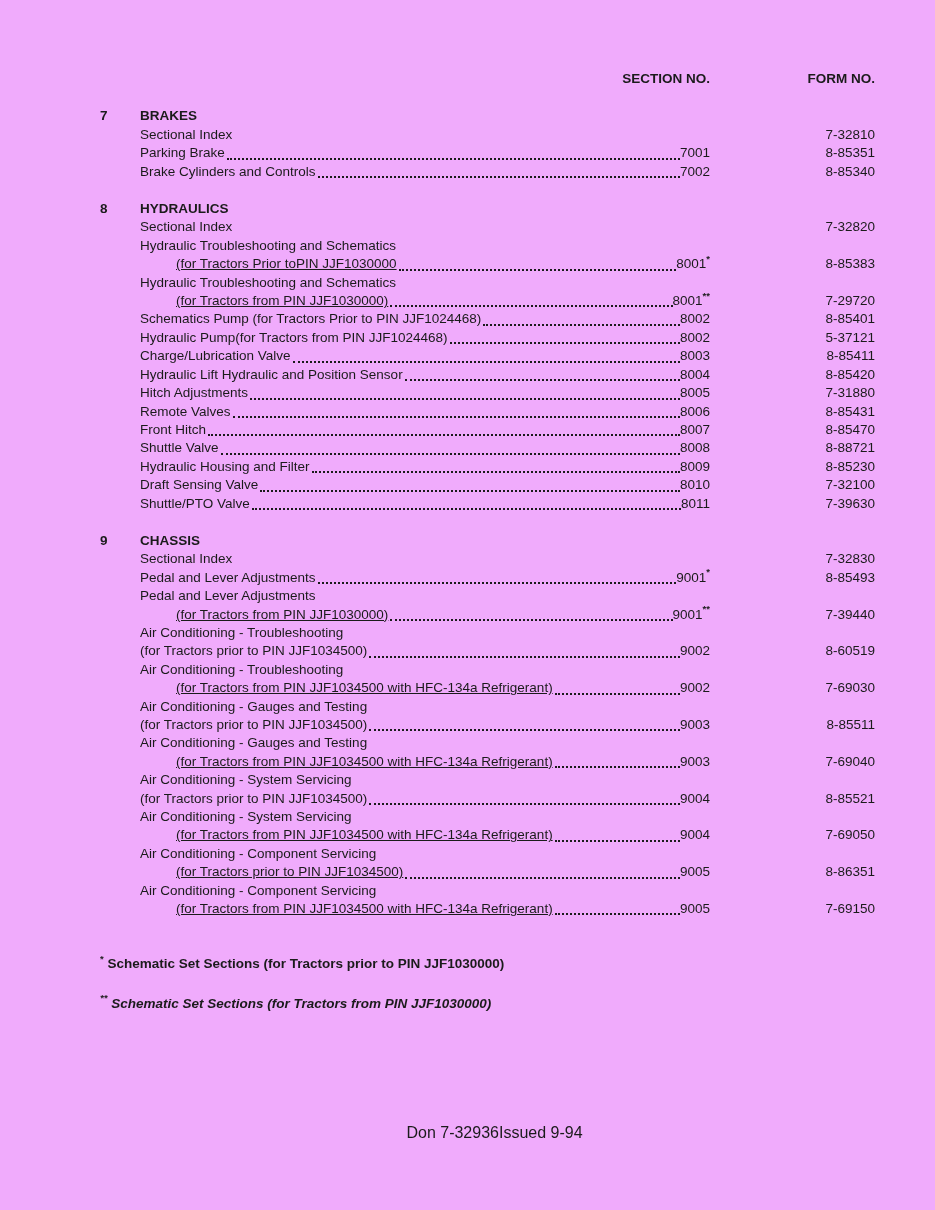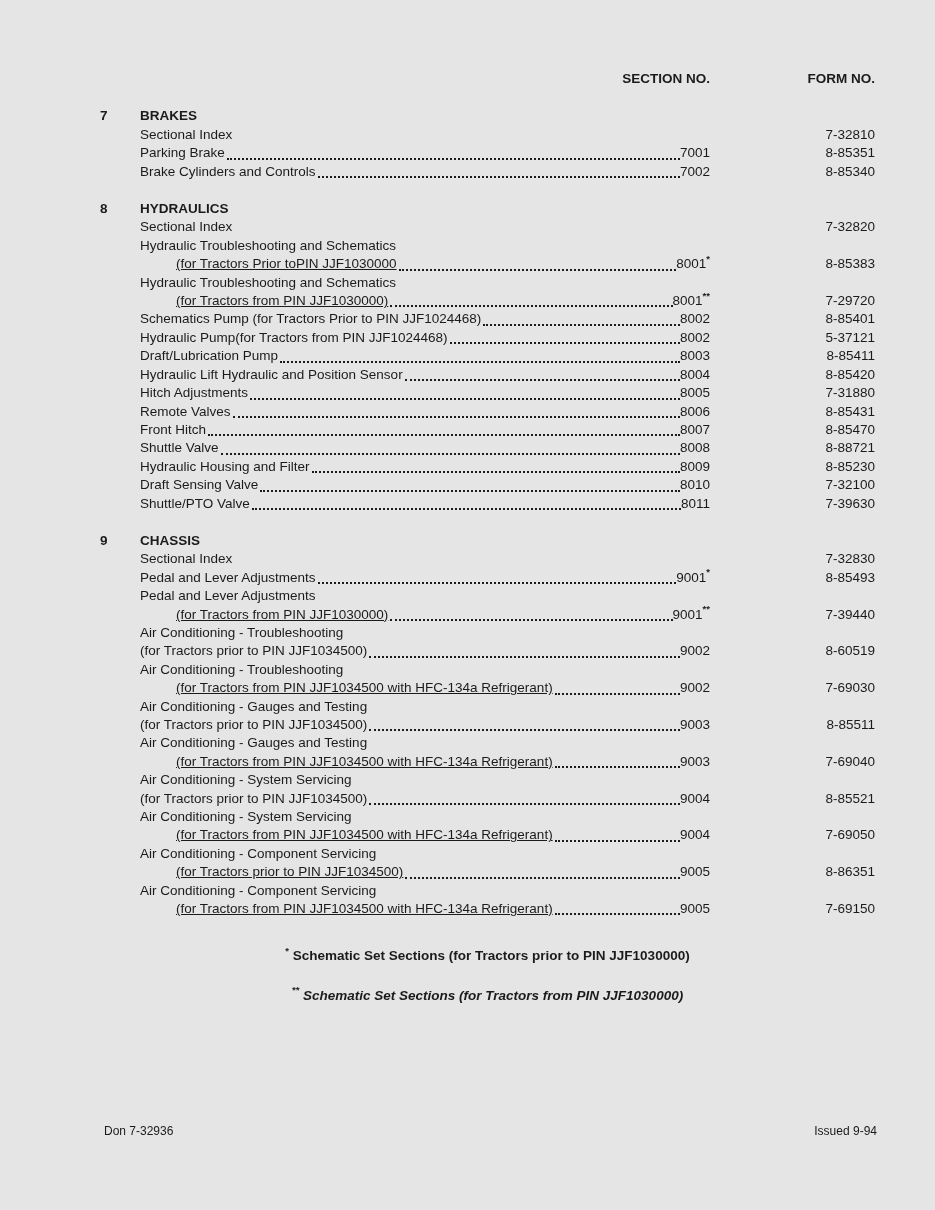--- a/index.html
+++ b/index.html
@@ -1,20 +1,20 @@
 <!DOCTYPE html>
 <html><head>
 <meta charset="utf-8">
 <style>
   html, body { margin: 0; padding: 0; background: #9a9a9a; }
   .page {
     position: relative;
     width: 935px; height: 1210px;
     margin: 0 auto;
-    background: #e5e5e5;
+    background: #f0abfc;
     font-family: "Liberation Sans", sans-serif;
     color: #1b1b1b;
     overflow: hidden;
   }
   .content {
     position: absolute;
     top: 70px; left: 100px;
     width: 775px;
   }
   .row {
@@ -55,33 +55,33 @@
   .row .form {
     width: 165px;
     flex: 0 0 165px;
     text-align: right;
   }
   .row.colhead .main { justify-content: flex-end; }
   .row.colhead .main .t, .row.colhead .form { font-weight: 700; }
   .row.sechead { margin-top: 19px; }
   .row.sechead .stitle { font-weight: 700; }
   .footnotes {
-    margin-top: 29px;
-    text-align: center;
+    margin-top: 37px;
+    text-align: left;
     font-weight: 700;
     font-size: 13.5px;
     line-height: 18.4px;
   }
   .fnote + .fnote { margin-top: 21px; font-style: italic; }
   .pagefooter {
     position: absolute;
-    top: 1124px; left: 104px; right: 58px;
+    top: 1124px; left: 112px; right: 58px;
     display: flex;
-    justify-content: space-between;
-    font-size: 12px;
+    justify-content: center;
+    font-size: 16px;
   }
 </style>
 </head>
 <body>
 
 <div class="page">
   <div class="content">
 
     <div class="row colhead">
       <span class="num"></span>
@@ -187,21 +187,21 @@
             <span class="main">
               <span class="t">Hydraulic Pump(for Tractors from PIN JJF1024468)</span>
               <span class="dots"></span>
               <span class="sec">8002</span>
             </span>
             <span class="form">5-37121</span>
           </div>
           <div class="row">
             <span class="num"></span>
             <span class="main">
-              <span class="t">Draft/Lubrication Pump</span>
+              <span class="t">Charge/Lubrication Valve</span>
               <span class="dots"></span>
               <span class="sec">8003</span>
             </span>
             <span class="form">8-85411</span>
           </div>
           <div class="row">
             <span class="num"></span>
             <span class="main">
               <span class="t">Hydraulic Lift Hydraulic and Position Sensor</span>
               <span class="dots"></span>

